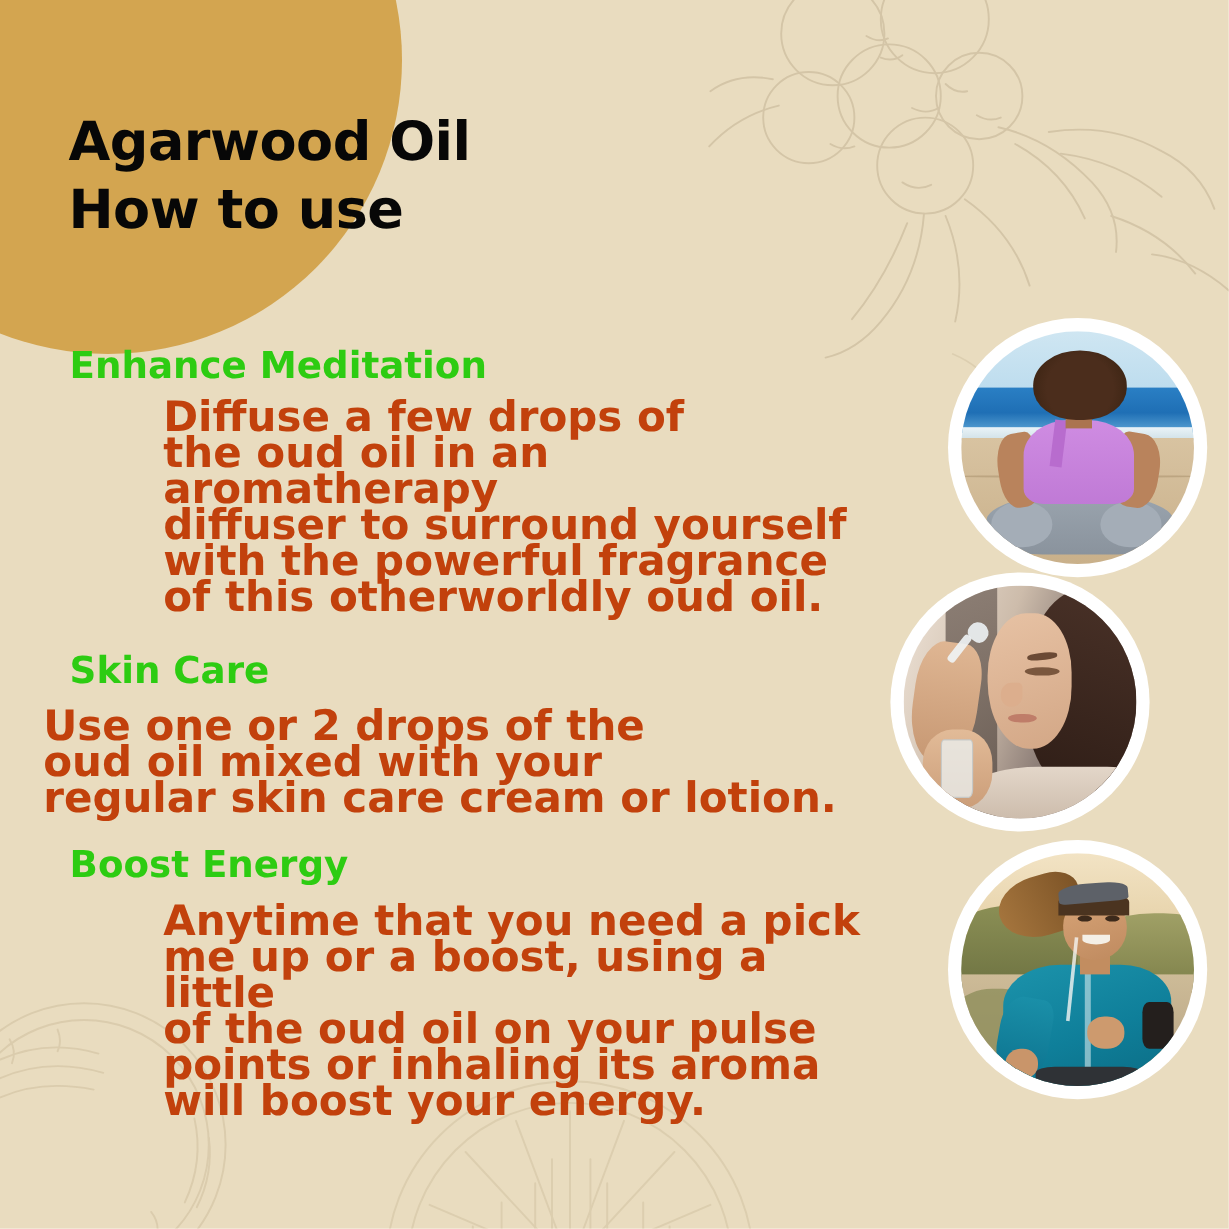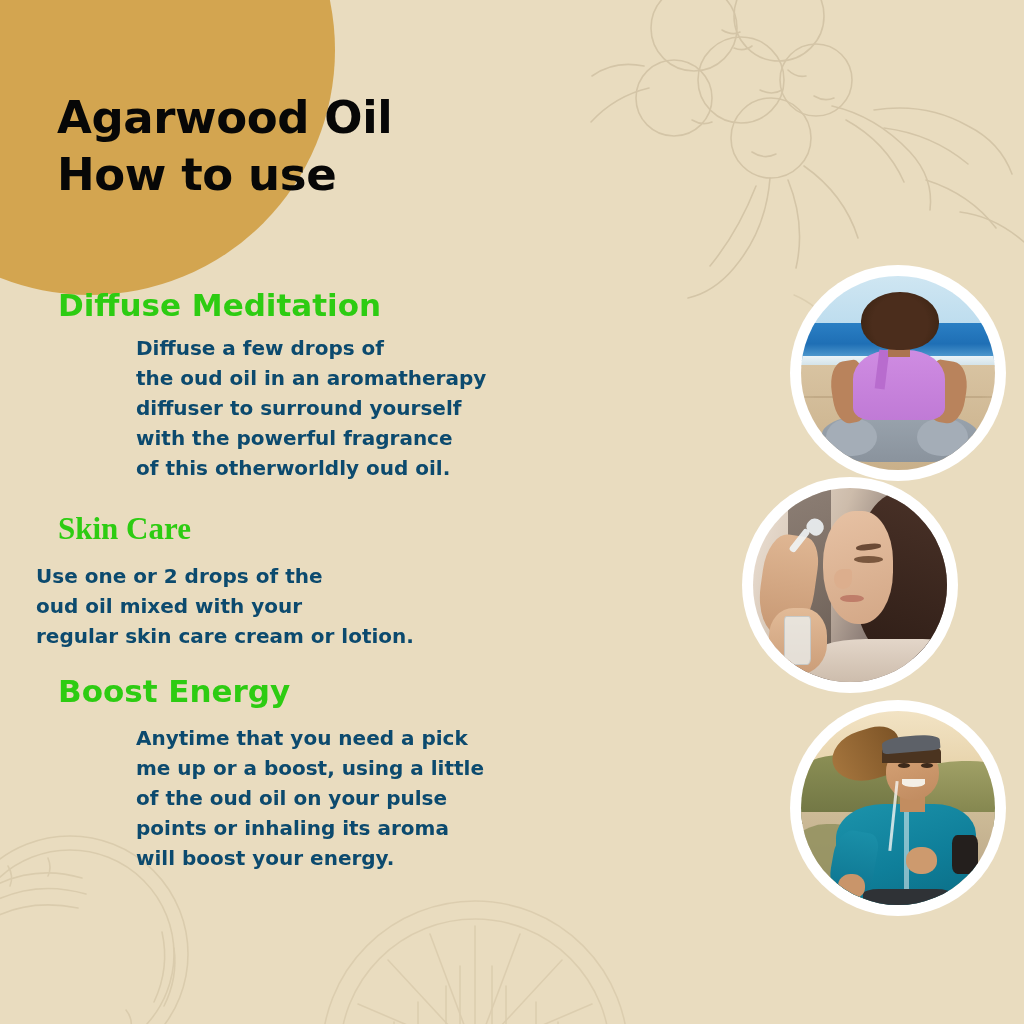--- a/index.html
+++ b/index.html
@@ -72,33 +72,33 @@
     color: #2dcc12;
     font-family: "DejaVu Sans", "Liberation Sans", sans-serif;
     font-weight: 700;
     font-size: 31px;
     line-height: 40px;
     padding-left: 58px;
     white-space: nowrap;
   }
 
   .section-body {
-    color: #0c4a6e;
+    color: #c2410c;
     font-family: "DejaVu Sans", "Liberation Sans", sans-serif;
     font-weight: 700;
-    font-size: 20px;
+    font-size: 35px;
     line-height: 30px;
     padding-left: 136px;
     margin-top: 6px;
     white-space: pre-line;
   }
 
   #sec-meditation { margin-top: 0px; }
   #sec-meditation .section-body { margin-top: 8px; margin-bottom: 26px; }
-  #sec-skincare  .section-heading { margin-top: 10px; font-family: Liberation Serif, serif; }
+  #sec-skincare  .section-heading { margin-top: 10px; }
   #sec-skincare  .section-body { margin-top: 12px; margin-bottom: 20px; padding-left: 36px; }
   #sec-energy    .section-heading { margin-top: 4px; }
   #sec-energy    .section-body { margin-top: 12px; }
 
   
   .photo-stack {
     position: absolute;
     right: 0;
     top: 0;
     width: 260px;
@@ -309,21 +309,21 @@
   <div class="gold-blob"></div>
 
   <div class="title-block">
     <div class="title-line">Agarwood Oil</div>
     <div class="title-line">How to use</div>
   </div>
 
   <div class="sections">
 
     <div class="section" id="sec-meditation">
-      <div class="section-heading">Diffuse Meditation</div>
+      <div class="section-heading">Enhance Meditation</div>
       <div class="section-body">Diffuse a few drops of
 the oud oil in an aromatherapy
 diffuser to surround yourself
 with the powerful fragrance
 of this otherworldly oud oil.</div>
     </div>
 
     <div class="section" id="sec-skincare">
       <div class="section-heading">Skin Care</div>
       <div class="section-body">Use one or 2 drops of the

